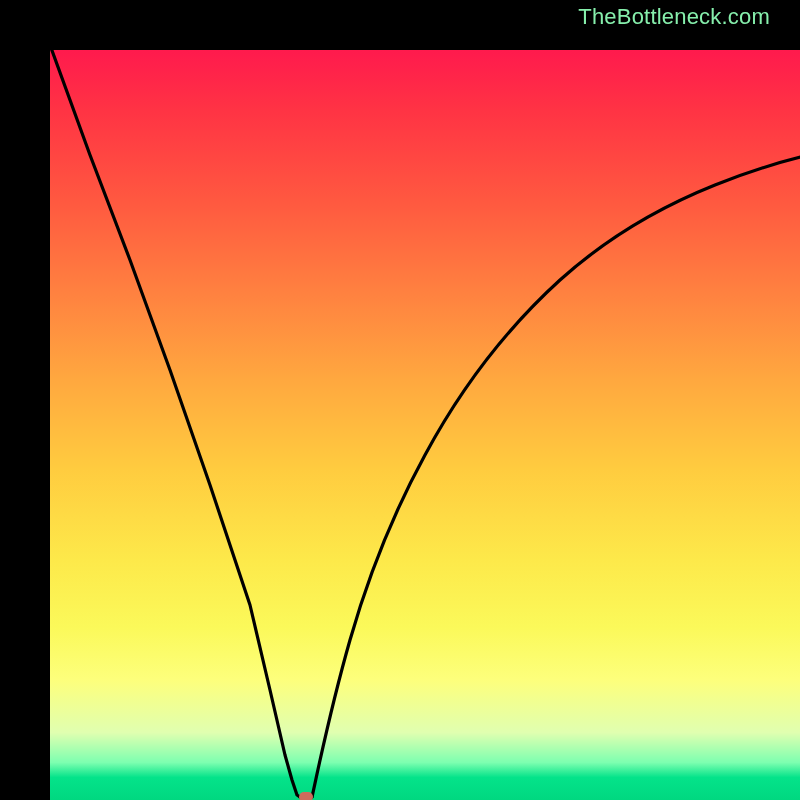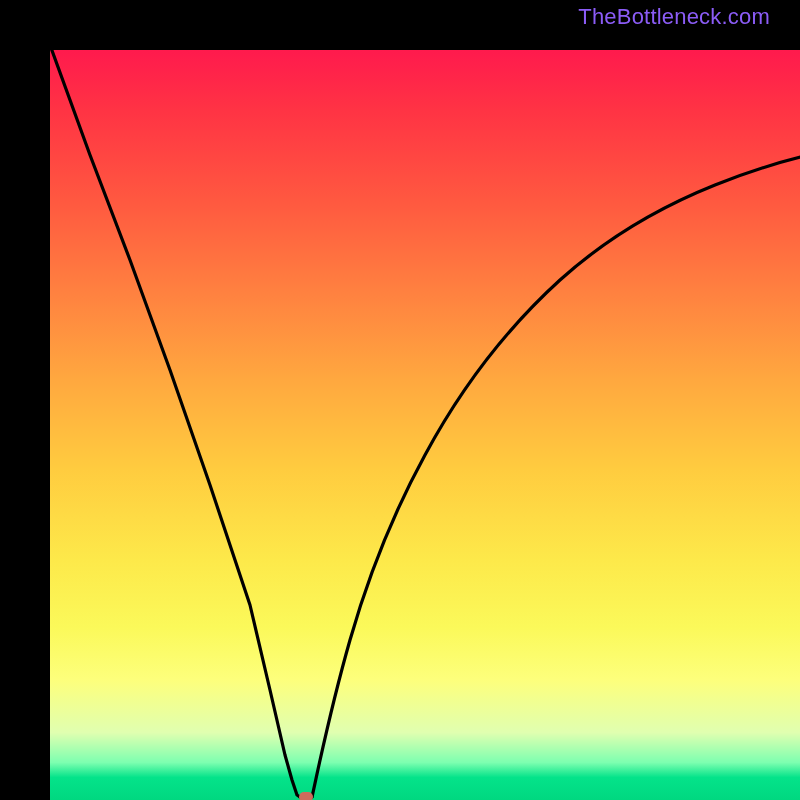--- a/index.html
+++ b/index.html
@@ -42,21 +42,21 @@
       #e0ffb0 91%,
       #7dffb0 95%,
       #04e38a 97%,
       #00d880 100%
     );
   }
   .watermark {
     position: absolute;
     top: 4px;
     right: 30px;
-    color: #8b5cf6;
+    color: #86efac;
     font-size: 22px;
     font-weight: 500;
     z-index: 5;
     letter-spacing: 0.2px;
   }
   svg.curve {
     position: absolute;
     inset: 0;
     width: 750px;
     height: 750px;

